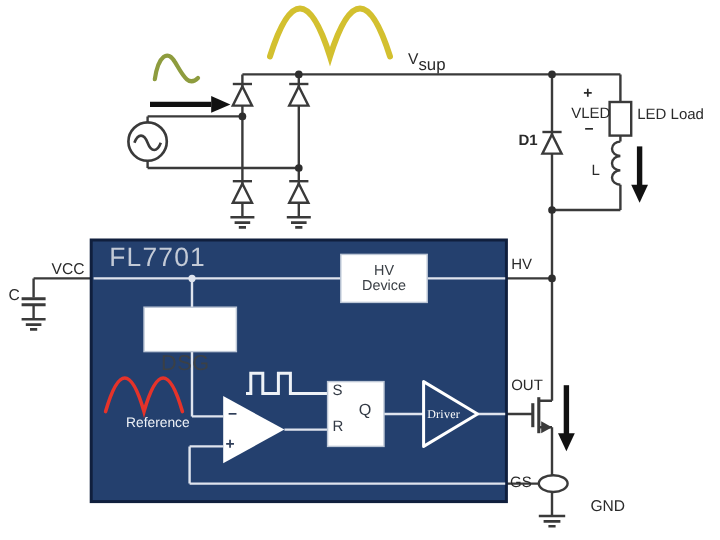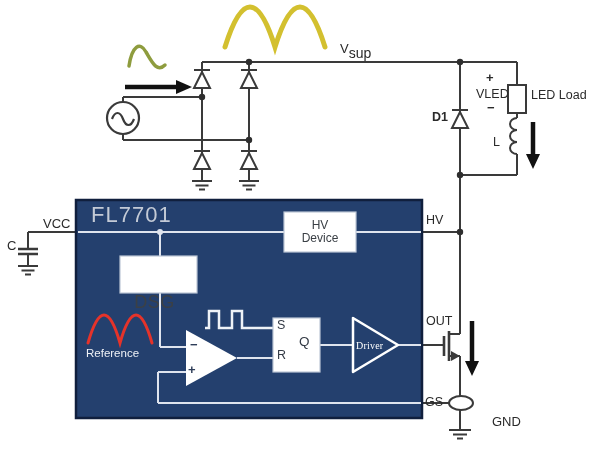--- a/index.html
+++ b/index.html
@@ -13,21 +13,21 @@
   .f12{font-size:12.5px;}
   .f13{font-size:13px;}
   .ic-name{font-size:22px;color:#c3cad6;letter-spacing:1px;}
   .hvdev{left:284px;top:212px;width:72px;height:40px;display:flex;flex-direction:column;
          align-items:center;justify-content:center;font-size:12px;color:#3b4046;}
   .dsgbox{left:120px;top:256px;width:69px;height:37px;display:flex;align-items:center;
           justify-content:center;font-size:18px;color:#3b4046;letter-spacing:0.5px;margin-top:28px;}
   .latchtxt{font-size:12.5px;color:#333a45;}
   .qtxt{font-size:13.5px;color:#333a45;}
   .drivertxt{font-size:10px;color:#ffffff;letter-spacing:0.2px;font-family:Liberation Serif, serif;}
-  .reftxt{font-size:11.5px;color:#eef1f6;}
+  .reftxt{font-size:11.5px;color:#eef1f6;margin-left:19px;}
   .signtxt{font-size:13px;font-weight:700;color:#2e3d58;}
   .vsup{display:inline-flex;align-items:flex-start;}
   .vsup .base{font-size:13px;}
   .vsup .sub{font-size:14px;margin-top:4px;}
 </style>
 </head>
 <body>
 
 <div id="stage">
 

